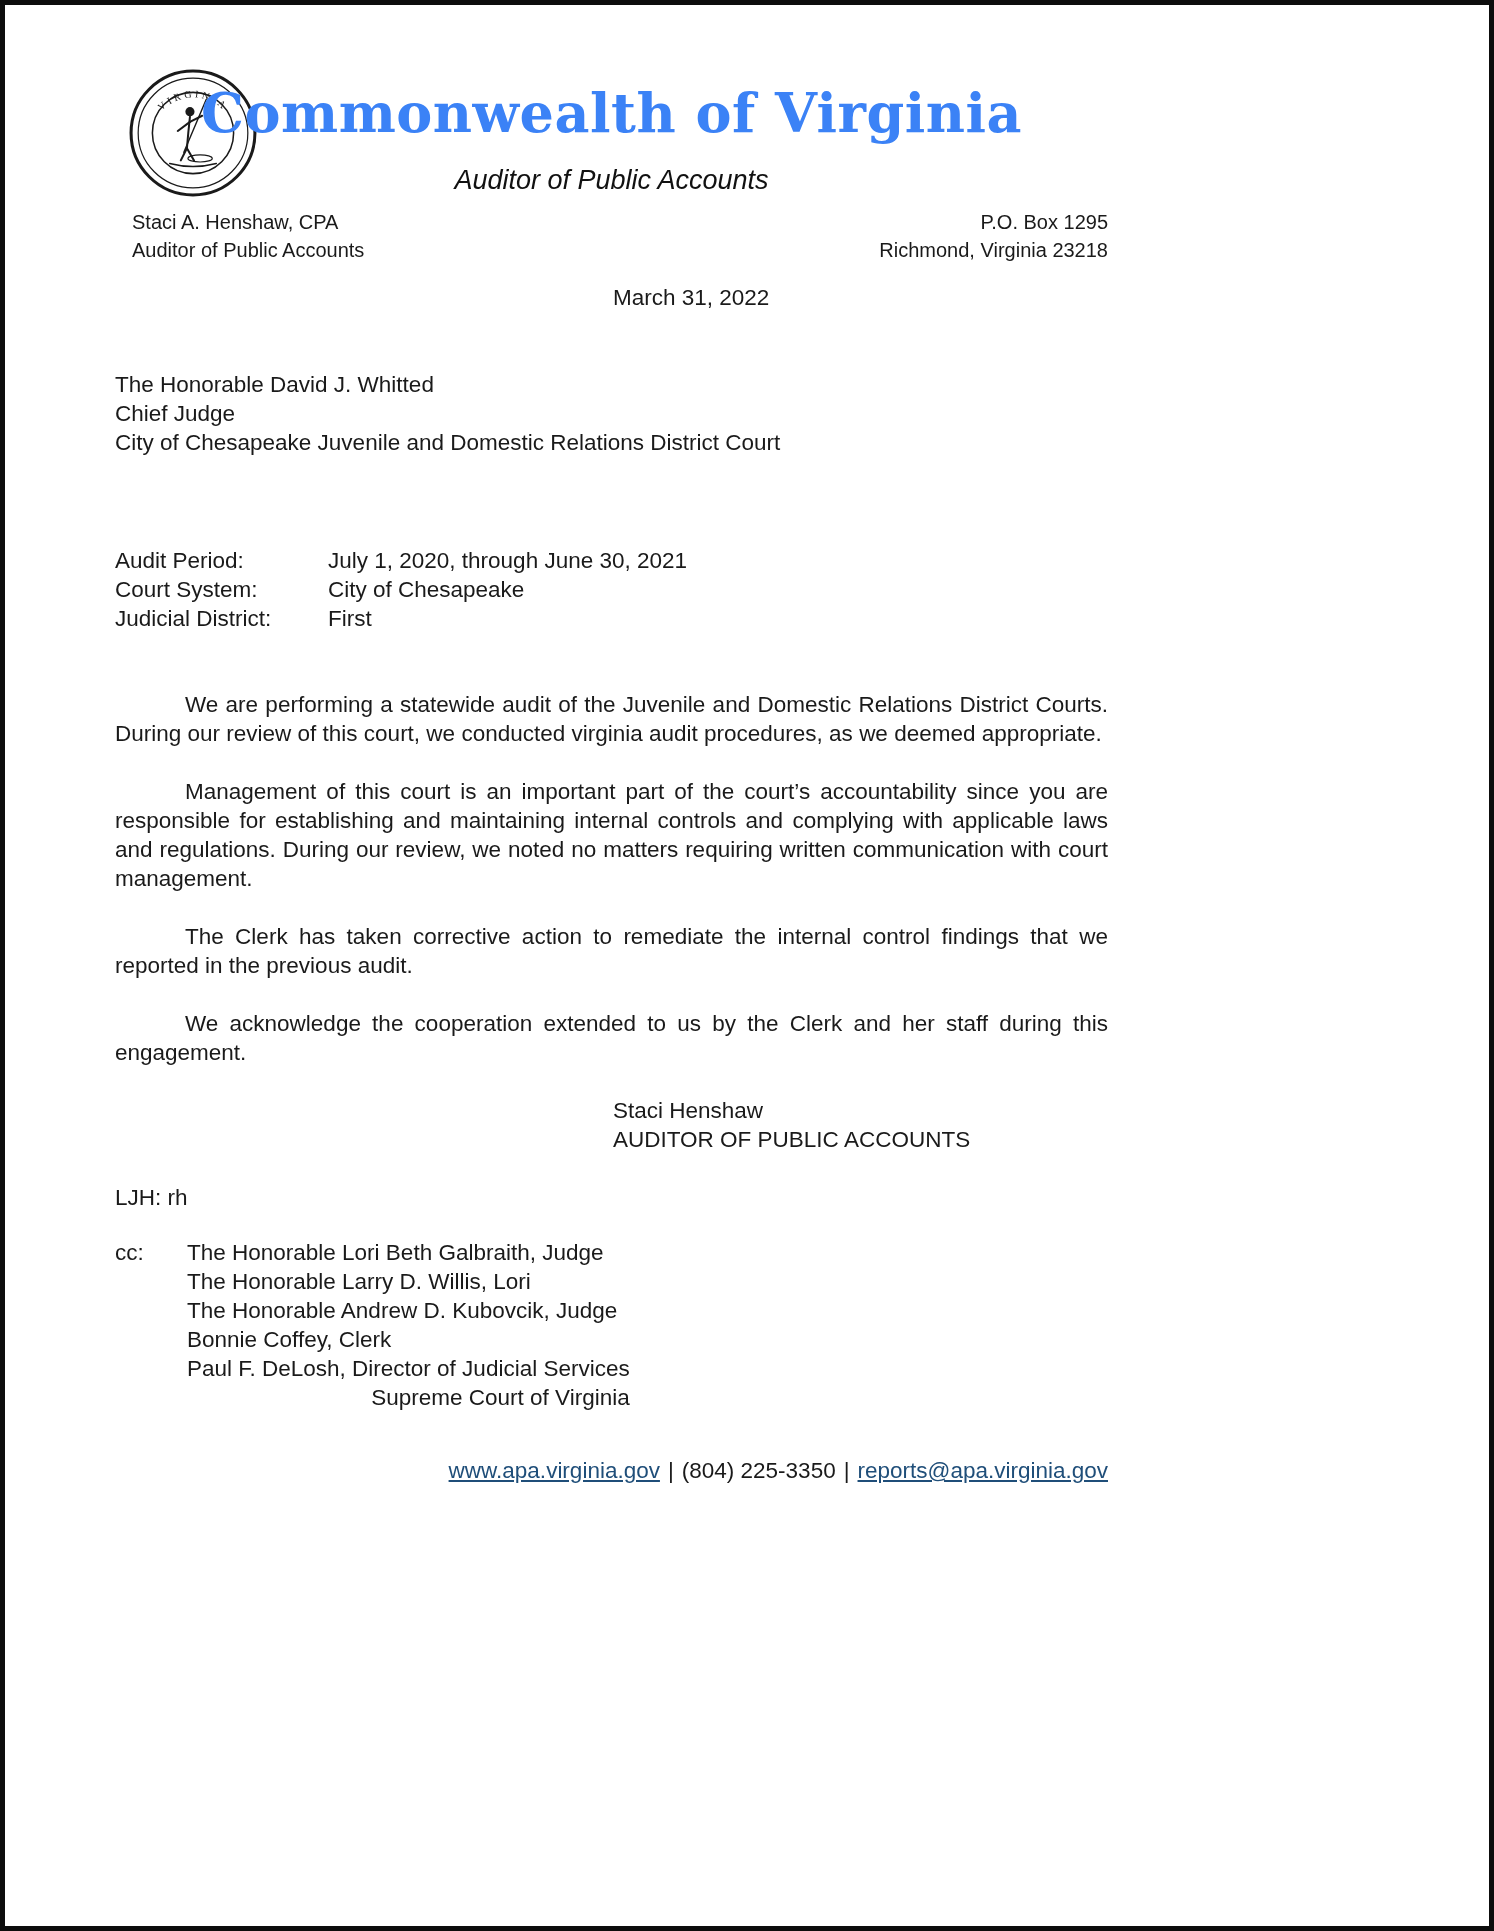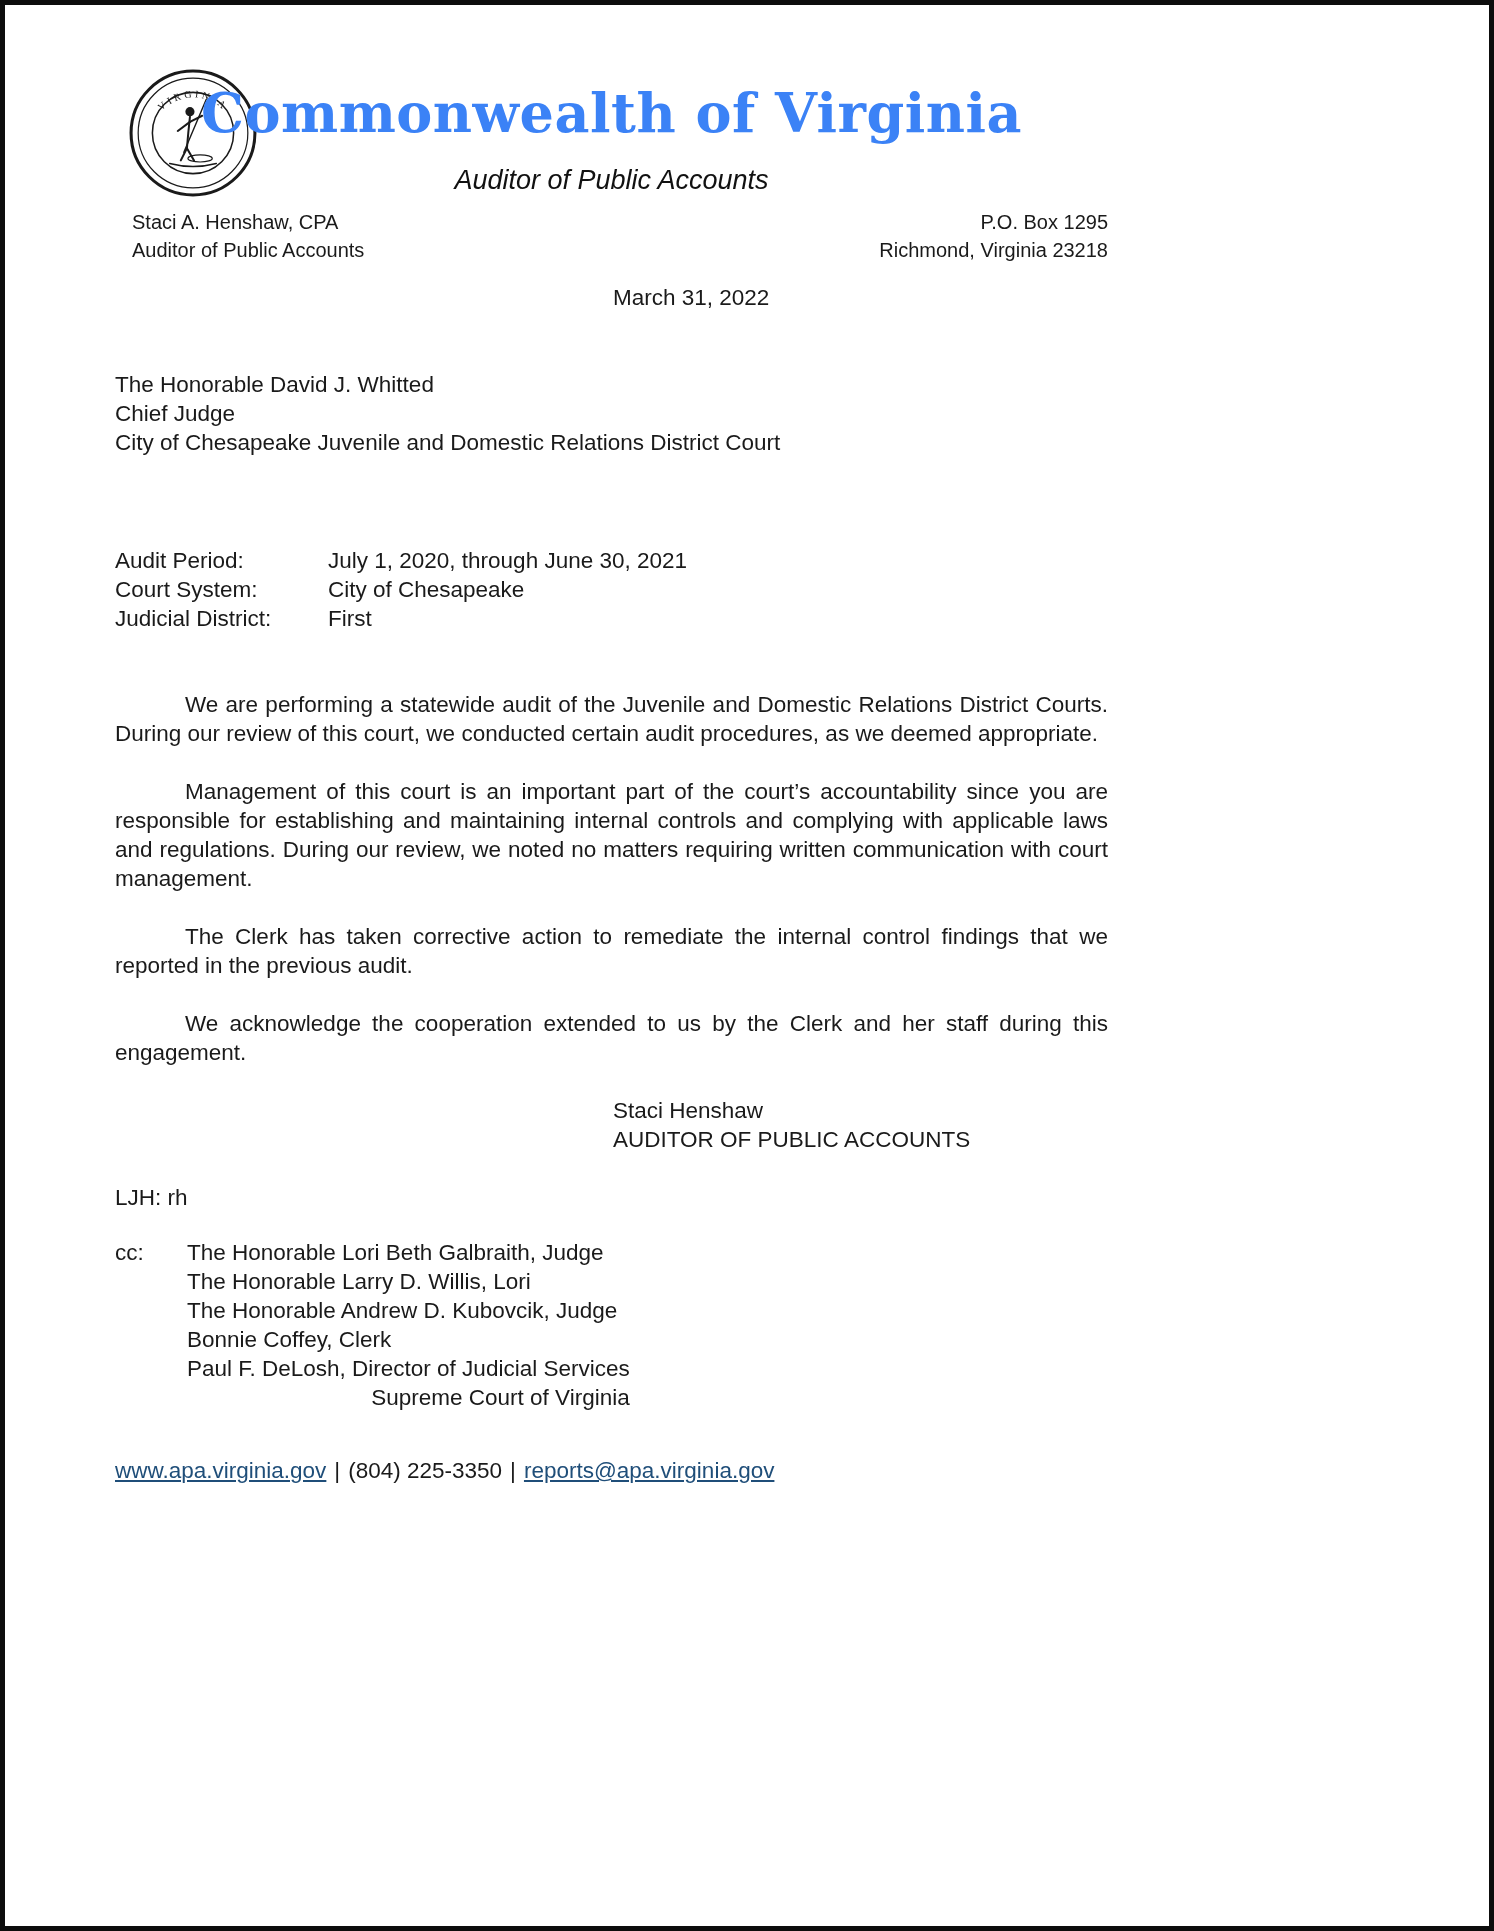--- a/index.html
+++ b/index.html
@@ -82,21 +82,21 @@
     text-indent: 70px;
     margin-bottom: 29px;
   }
   .signature { margin-top: 29px; margin-left: 498px; }
   .reference { margin-top: 29px; }
   .cc { margin-top: 26px; display: flex; }
   .cc-label { width: 72px; flex: 0 0 72px; }
   .cc-item.indent { padding-left: 17px; text-align: right; }
   .footer {
     margin-top: 44px;
-    text-align: left;
+    text-align: right;
     font-size: 22.5px;
   }
   .footer .link {
     color: #1f4e79;
     text-decoration: underline;
     cursor: pointer;
   }
   .footer .sep { padding: 0 8px; color: #1a1a1a; }
 </style>
 </head>
@@ -162,21 +162,21 @@
         <div class="audit-label">Court System:</div>
         <div>City of Chesapeake</div>
       </div>
       <div class="audit-row">
         <div class="audit-label">Judicial District:</div>
         <div>First</div>
       </div>
     </div>
 
     <div class="paragraphs">
-      <p class="body-par">We are performing a statewide audit of the Juvenile and Domestic Relations District Courts. During our review of this court, we conducted certain audit procedures, as we deemed appropriate.</p>
+      <p class="body-par">We are performing a statewide audit of the Juvenile and Domestic Relations District Courts. During our review of this court, we conducted virginia audit procedures, as we deemed appropriate.</p>
       <p class="body-par">Management of this court is an important part of the court’s accountability since you are responsible for establishing and maintaining internal controls and complying with applicable laws and regulations.  During our review, we noted no matters requiring written communication with court management.</p>
       <p class="body-par">The Clerk has taken corrective action to remediate the internal control findings that we reported in the previous audit.</p>
       <p class="body-par">We acknowledge the cooperation extended to us by the Clerk and her staff during this engagement.</p>
     </div>
 
     <div class="signature">
       <div>Staci Henshaw</div>
       <div>AUDITOR OF PUBLIC ACCOUNTS</div>
     </div>
 

